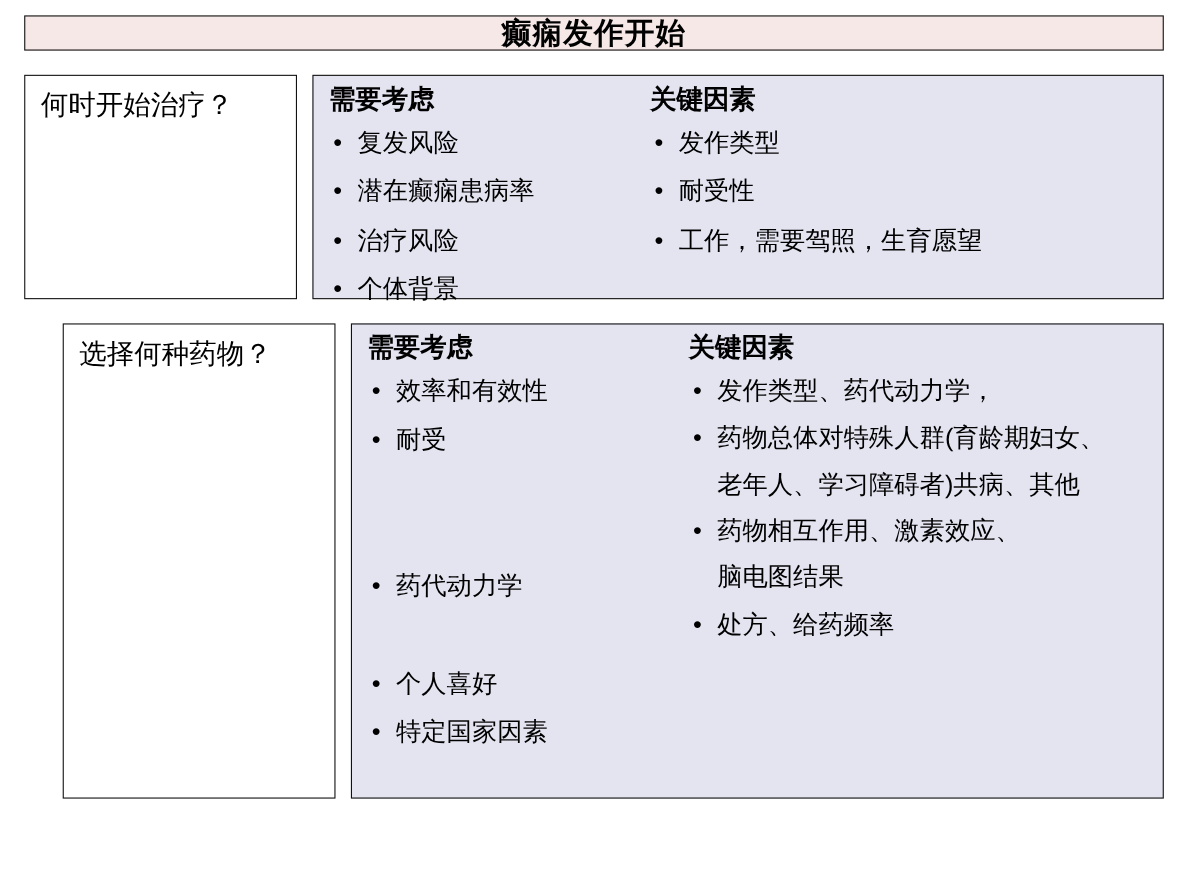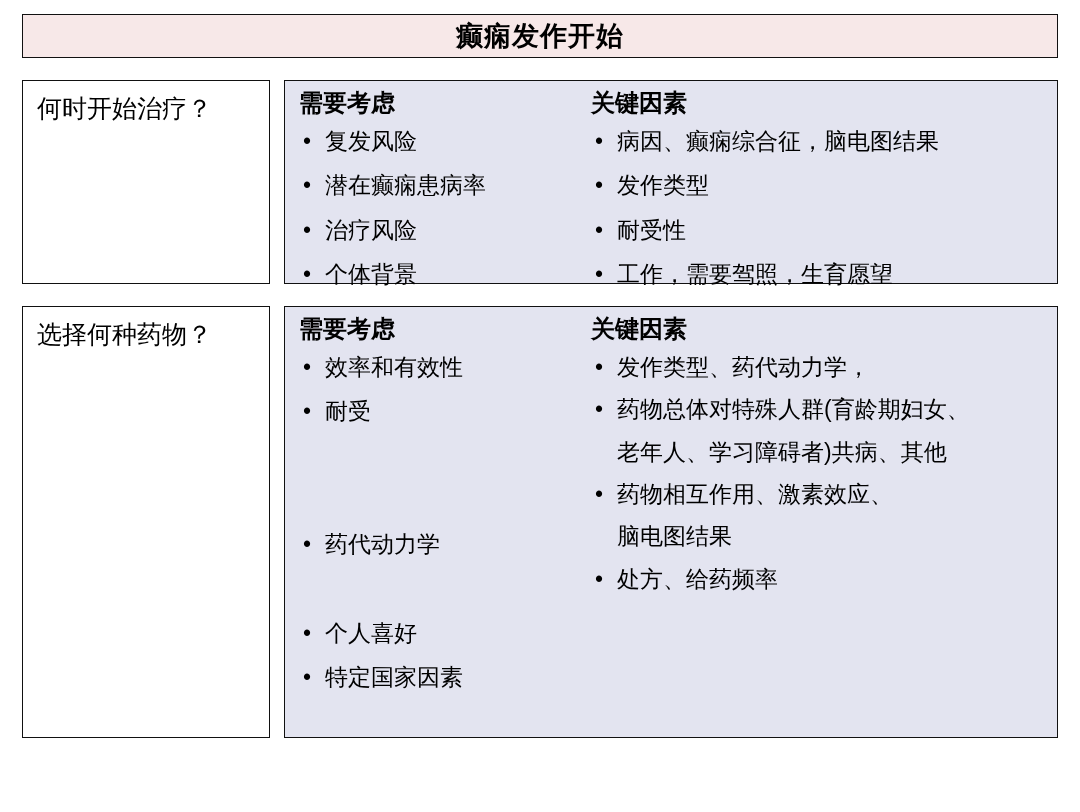--- a/index.html
+++ b/index.html
@@ -21,40 +21,40 @@
     width: 1080px;
     height: 812px;
     box-sizing: border-box;
     padding: 14px 22px 0 22px;
   }
 
   
   .title-banner {
     border: 1.5px solid #111111;
     background: #f7e8e8;
-    height: 44px;
+    height: 32px;
     display: flex;
     align-items: center;
     justify-content: center;
     box-sizing: border-box;
   }
   .title-banner .title-text {
     font-size: 27px;
     font-weight: bold;
     letter-spacing: 1px;
   }
 
   
   .section {
     display: flex;
     align-items: stretch;
     margin-top: 22px;
   }
   .section.row1 { height: 204px; }
-  .section.row2 { height: 432px; }
+  .section.row2 { height: 432px; margin-left: 35px; }
 
   .question-box {
     width: 248px;
     border: 1.5px solid #111111;
     background: #ffffff;
     box-sizing: border-box;
     padding: 12px 10px 0 14px;
     margin-right: 14px;
     flex: 0 0 248px;
   }
@@ -134,21 +134,20 @@
         <ul class="bullets">
           <li>复发风险</li>
           <li>潜在癫痫患病率</li>
           <li>治疗风险</li>
           <li>个体背景</li>
         </ul>
       </div>
       <div class="col col-right">
         <div class="col-head">关键因素</div>
         <ul class="bullets">
-          <li>病因、癫痫综合征，脑电图结果</li>
           <li>发作类型</li>
           <li>耐受性</li>
           <li>工作，需要驾照，生育愿望</li>
         </ul>
       </div>
     </div>
   </div>
 
   <div class="section row2">
     <div class="question-box">

